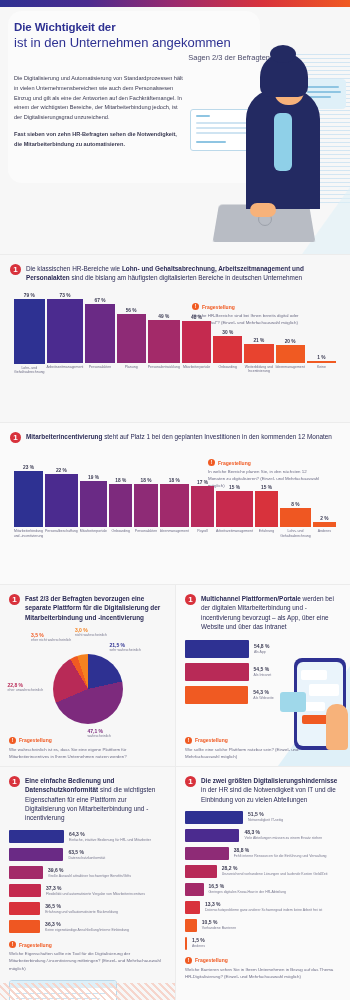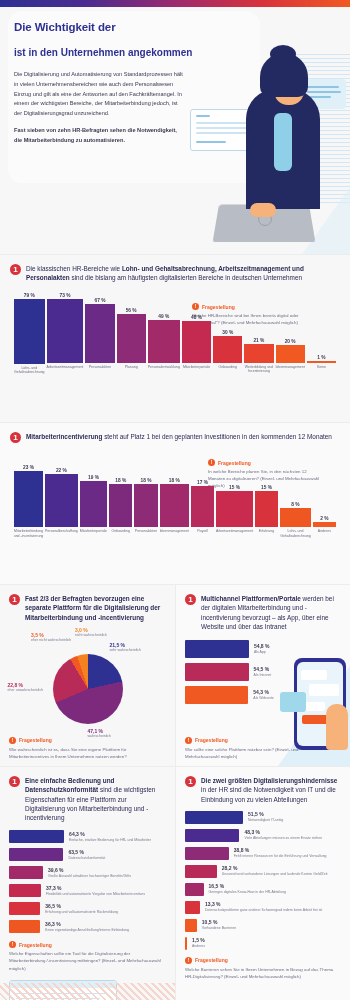--- a/index.html
+++ b/index.html
@@ -18,21 +18,21 @@
   .hero { position:relative; background:#f7f7f7; padding:14px 14px 6px 14px; height:247px; }
   .hero-white { position:absolute; left:8px; top:4px; width:252px; height:172px; background:#fbfbfb; border-radius:14px; }
   .hero-inner { position:relative; z-index:3; }
   .h-l1 { font-size:11.5px; font-weight:bold; color:#2e3192; letter-spacing:-0.1px; }
   .h-l2 { font-size:21px; font-weight:bold; line-height:1.0; margin-top:1px;
     background:linear-gradient(90deg,#2e3192 0%,#2e3192 22%,#8e2c74 55%,#e2452c 80%,#f15a22 100%);
     -webkit-background-clip:text; background-clip:text; color:transparent; }
   .h-l3 { font-size:21px; font-weight:bold; line-height:1.05;
     background:linear-gradient(90deg,#2e3192 0%,#3d2a8e 18%,#9b2a6e 45%,#e24330 72%,#f15a22 100%);
     -webkit-background-clip:text; background-clip:text; color:transparent; }
-  .h-l4 { font-size:10px; font-weight:bold; color:#2e3192; margin-top:14px; }
+  .h-l4 { font-size:13px; font-weight:normal; color:#2e3192; margin-top:2px; }
   .h-sub { font-size:7.5px; color:#4a4a6a; text-align:right; padding-right:66px; margin-top:3px; }
   .hero-body { width:172px; font-size:5.6px; line-height:1.75; color:#3a3a52; margin-top:12px; }
   .hero-body p + p { margin-top:7px; font-weight:bold; }
 
   
   .illus { position:absolute; right:0; top:20px; width:160px; height:220px; }
   .dots { position:absolute; right:0; top:26px; width:74px; height:150px;
     background-image:repeating-linear-gradient(0deg,#cfe4f2 0 1px,transparent 1px 4px); opacity:.9; }
   .lap { position:absolute; left:26px; bottom:6px; width:96px; height:38px; background:#b8bcc4;
     border-radius:4px 4px 2px 2px; transform:perspective(60px) rotateX(12deg); }
@@ -137,20 +137,21 @@
       <div class="person-shirt"></div>
       <div class="hand"></div>
       <div class="person-face"></div>
       <div class="person-hair"></div>
       <div class="person-bun"></div>
     </div>
 
     <div class="hero-inner">
       <div class="h-l1">Die Wichtigkeit der</div>
       <div class="h-l4">ist in den Unternehmen angekommen</div>
+      <div class="h-sub">Sagen 2/3 der Befragten</div>
       <div class="hero-body">
         <p>Die Digitalisierung und Automatisierung von Standardprozessen hält in vielen Unternehmensbereichen wie auch dem Personalwesen Einzug und gilt als eine der Antworten auf den Fachkräftemangel. In einem der wichtigsten Bereiche, der Mitarbeiterbindung jedoch, ist der Digitalisierungsgrad unzureichend.</p>
         <p>Fast sieben von zehn HR-Befragten sehen die Notwendigkeit, die Mitarbeiterbindung zu automatisieren.</p>
       </div>
     </div>
   </div>
 
   <div class="sec" style="height:168px">
     <div class="sec-head">
       <div class="badge">1</div>

